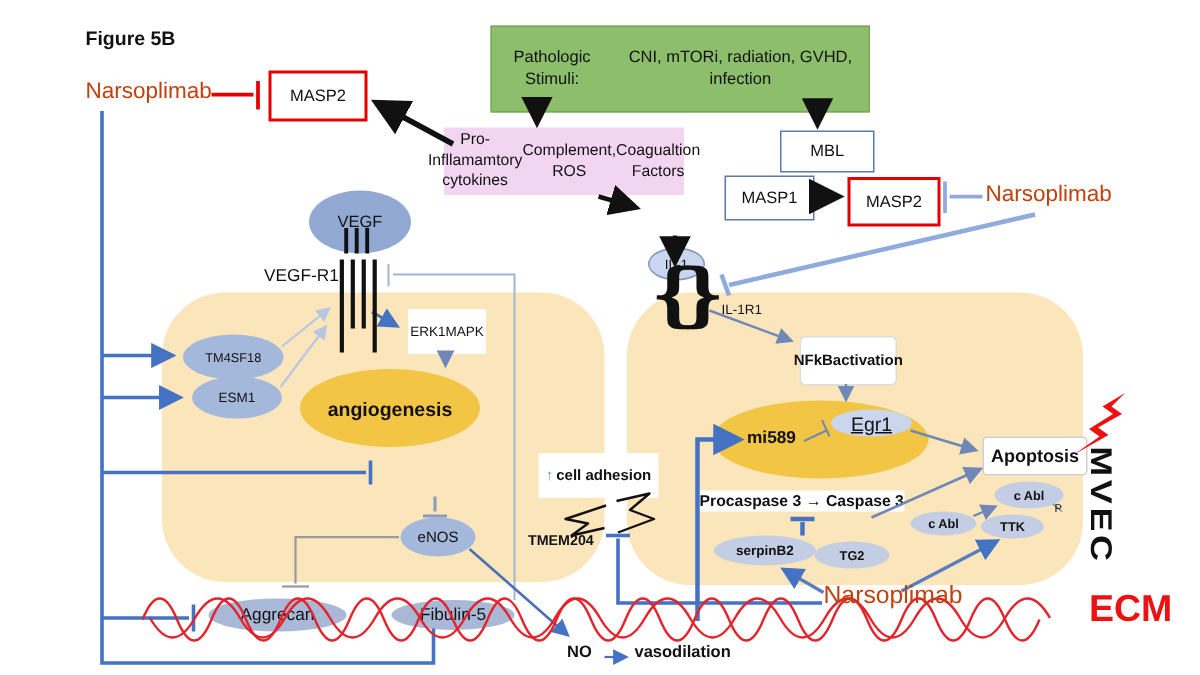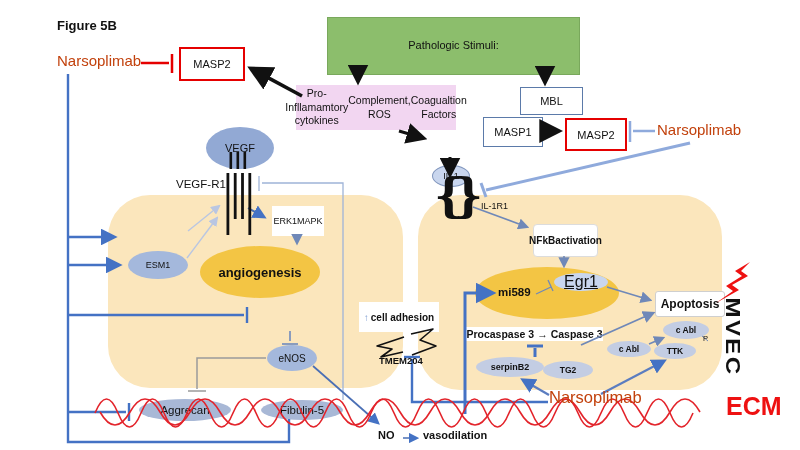--- a/index.html
+++ b/index.html
@@ -26,36 +26,39 @@
   </svg>
 
   <div class="node z2" style="left:200px;top:246px;width:120px;height:52px;background:#F3C544;font-size:13px;font-weight:bold;">
       <span>angiogenesis</span>
     </div>
   <div class="node z2" style="left:475px;top:267px;width:144px;height:52px;background:#F3C544;"></div>
 
   <div class="node z2" style="left:206px;top:127px;width:68px;height:42px;background:#92A9D4;font-size:11px;">
       <span>VEGF</span>
     </div>
+  <div class="node z2" style="left:122px;top:223px;width:67px;height:30px;background:#A4B8DC;font-size:8.5px;">
+      <span>TM4SF18</span>
+    </div>
   <div class="node z2" style="left:128px;top:251px;width:60px;height:28px;background:#A4B8DC;font-size:9px;">
       <span>ESM1</span>
     </div>
   <div class="node z2" style="left:267px;top:345px;width:50px;height:26px;background:#A4B8DC;font-size:10px;">
       <span>eNOS</span>
     </div>
   <div class="node z2" style="left:139px;top:399px;width:92px;height:22px;background:#A8B8D6;font-size:11.5px;">
       <span>Aggrecan</span>
     </div>
   <div class="node z2" style="left:261px;top:400px;width:82px;height:20px;background:#A8B8D6;font-size:11.5px;">
       <span>Fibulin-5</span>
     </div>
   <div class="node z2" style="left:432px;top:134px;width:36px;height:20px;background:#C9D6EE;border:1px solid #8096bd;font-size:9px;margin-top:31px;">
       <span>IL-1</span>
     </div>
-  <div class="node z2" style="left:554px;top:273px;width:54px;height:18px;background:#C9D6EE;font-size:16px;text-decoration:underline;">
+  <div class="node z2" style="left:554px;top:273px;width:54px;height:18px;background:#C9D6EE;font-size:13px;text-decoration:underline;">
       <span>Egr1</span>
     </div>
   <div class="node z2" style="left:476px;top:357px;width:68px;height:20px;background:#C3CDE3;font-size:9px;font-weight:bold;">
       <span>serpinB2</span>
     </div>
   <div class="node z2" style="left:543px;top:361px;width:50px;height:18px;background:#C3CDE3;font-size:8.5px;font-weight:bold;">
       <span>TG2</span>
     </div>
   <div class="node z2" style="left:607px;top:341px;width:44px;height:16px;background:#C3CDE3;font-size:8.5px;font-weight:bold;">
       <span>c Abl</span>
@@ -65,20 +68,21 @@
     </div>
   <div class="node z2" style="left:654px;top:343px;width:42px;height:16px;background:#C3CDE3;font-size:8.5px;font-weight:bold;">
       <span>TTK</span>
     </div>
 
   <div class="wbox z2" style="left:179px;top:47px;width:62px;height:30px;border:2.5px solid #e50000;font-size:11px;">
       <span>MASP2</span>
     </div>
   <div class="wbox z2" style="left:327px;top:17px;width:251px;height:56px;background:#8CBE6C;border:1px solid #79a85c;font-size:11px;line-height:1.4;">
     <span>Pathologic Stimuli:</span>
+    <span>CNI, mTORi, radiation, GVHD, infection</span>
   </div>
   <div class="wbox z2" style="left:296px;top:85px;width:160px;height:45px;background:#F2D6F1;font-size:10.5px;line-height:1.3;">
     <span>Pro- Infllamamtory cytokines</span>
     <span>Complement, ROS</span>
     <span>Coagualtion Factors</span>
   </div>
   <div class="wbox z2" style="left:520px;top:87px;width:61px;height:26px;border:1.4px solid #5B7AA9;font-size:11px;">
       <span>MBL</span>
     </div>
   <div class="wbox z2" style="left:483px;top:117px;width:58px;height:28px;border:1.4px solid #5B7AA9;font-size:11px;">
@@ -218,18 +222,18 @@
 
   <div class="lbl z4 bold" style="left:57px;top:19px;font-size:13px;">Figure 5B</div>
   <div class="lbl z4 blue" style="left:57px;top:53px;font-size:15px;">Narsoplimab</div>
   <div class="lbl z4 blue" style="left:657px;top:122px;font-size:15px;">Narsoplimab</div>
   <div class="lbl z4 blue" style="left:549px;top:388px;font-size:16.5px;">Narsoplimab</div>
   <div class="lbl z4" style="left:176px;top:178px;font-size:11.5px;">VEGF-R1</div>
   <div class="lbl z4" style="left:434px;top:176px;font-size:46px;line-height:40px;font-weight:bold;letter-spacing:-10px;font-family:'DejaVu Serif',serif;">{}</div>
   <div class="lbl z4" style="left:481px;top:202px;font-size:9px;">IL-1R1</div>
   <div class="lbl z4 bold" style="left:498px;top:286px;font-size:11.5px;">mi589</div>
   <div class="lbl z4" style="left:703px;top:335px;font-size:7.5px;">P</div>
-  <div class="lbl z4 bold" style="left:352px;top:356px;font-size:9.5px;margin-left:27px;">TMEM204</div>
+  <div class="lbl z4 bold" style="left:352px;top:356px;font-size:9.5px;">TMEM204</div>
   <div class="lbl z4 bold" style="left:378px;top:429px;font-size:11px;">NO</div>
   <div class="lbl z4 bold" style="left:423px;top:429px;font-size:11px;">vasodilation</div>
   <div class="lbl z4 bold" style="left:687px;top:326px;width:92px;text-align:center;font-size:20px;letter-spacing:2px;transform:rotate(90deg) scale(1.2,1);">MVEC</div>
   <div class="lbl z4 bold" style="left:726px;top:393px;font-size:25px;color:#ee1111;">ECM</div>
 </div>
 
 </body></html>

